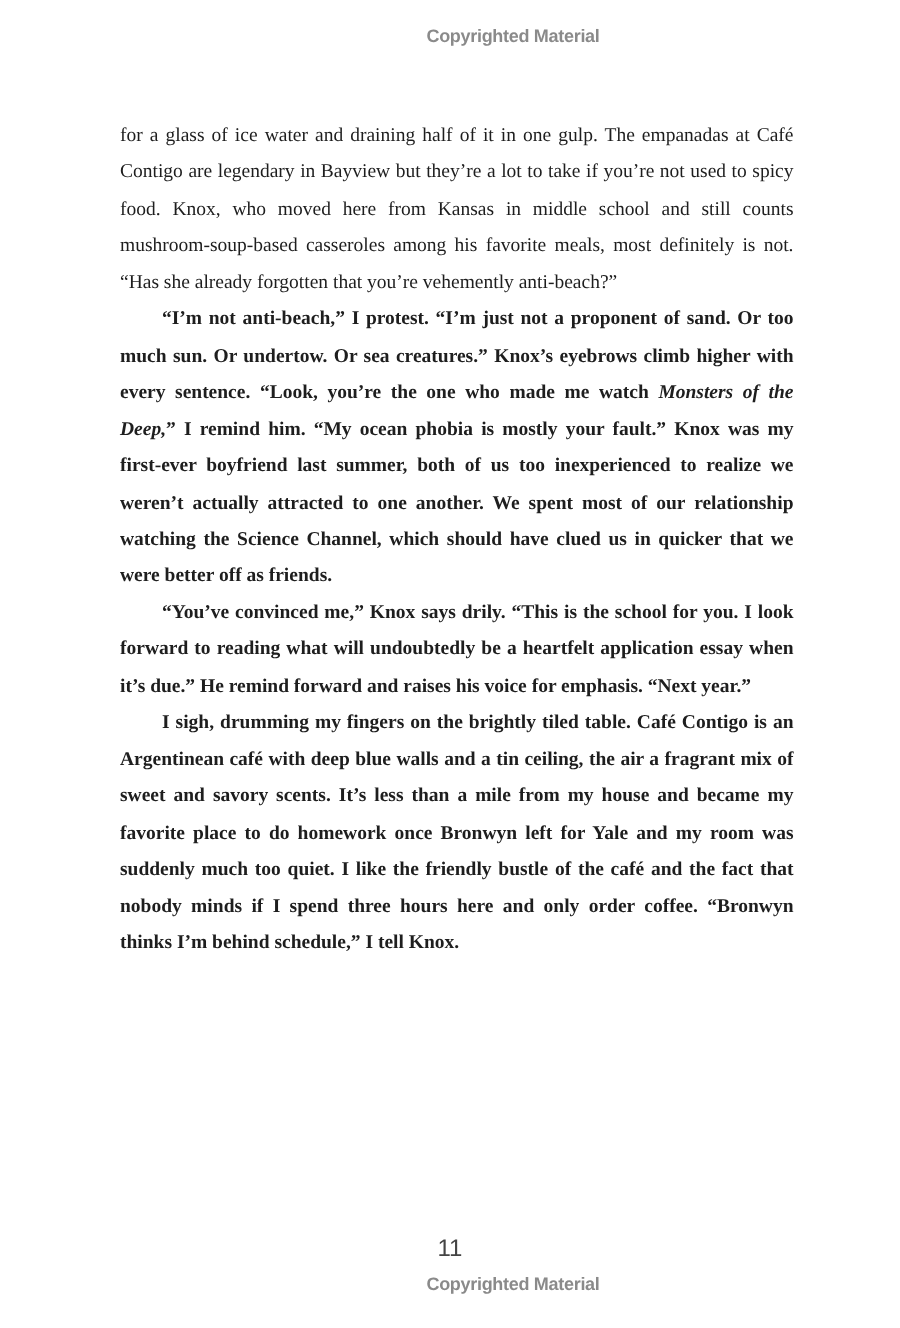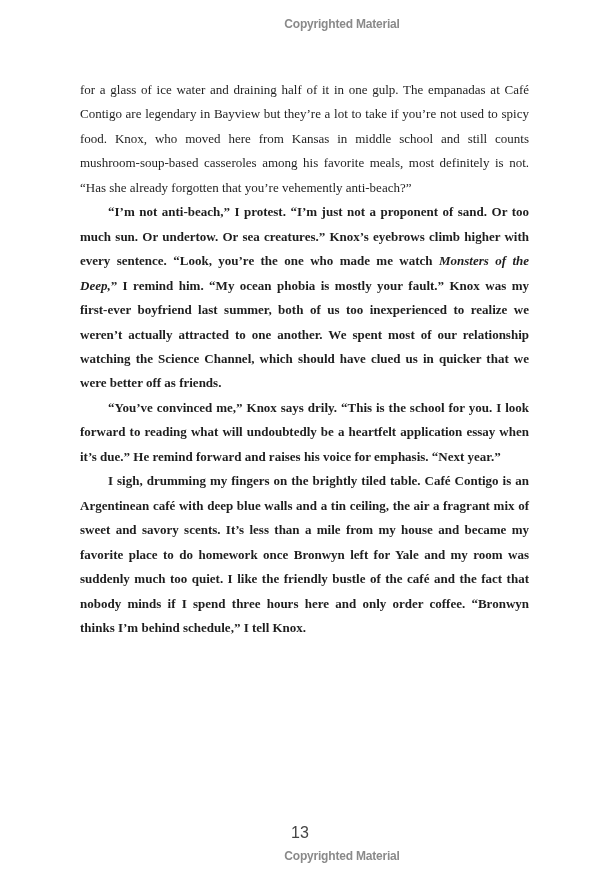--- a/index.html
+++ b/index.html
@@ -38,15 +38,15 @@
     <span>“I’m not anti-beach,” I protest. “I’m just not a proponent of sand. Or too much sun. Or undertow. Or sea creatures.” Knox’s eyebrows climb higher with every sentence. “Look, you’re the one who made me watch </span><em>Monsters of the Deep,</em><span>” I remind him. “My ocean phobia is mostly your fault.” Knox was my first-ever boyfriend last summer, both of us too inexperienced to realize we weren’t actually attracted to one another. We spent most of our relationship watching the Science Channel, which should have clued us in quicker that we were better off as friends.</span>
   </p>
   <p class="indent">
     <span>“You’ve convinced me,” Knox says drily. “This is the school for you. I look forward to reading what will undoubtedly be a heartfelt application essay when it’s due.” He remind forward and raises his voice for emphasis. “Next year.”</span>
   </p>
   <p class="indent">
     <span>I sigh, drumming my fingers on the brightly tiled table. Café Contigo is an Argentinean café with deep blue walls and a tin ceiling, the air a fragrant mix of sweet and savory scents. It’s less than a mile from my house and became my favorite place to do homework once Bronwyn left for Yale and my room was suddenly much too quiet. I like the friendly bustle of the café and the fact that nobody minds if I spend three hours here and only order coffee. “Bronwyn thinks I’m behind schedule,” I tell Knox.</span>
   </p>
 </div>
 
-<div class="page-number">13</div>
+<div class="page-number">11</div>
 
 <div class="watermark wm-bottom">Copyrighted Material</div>
 
 </body></html>

